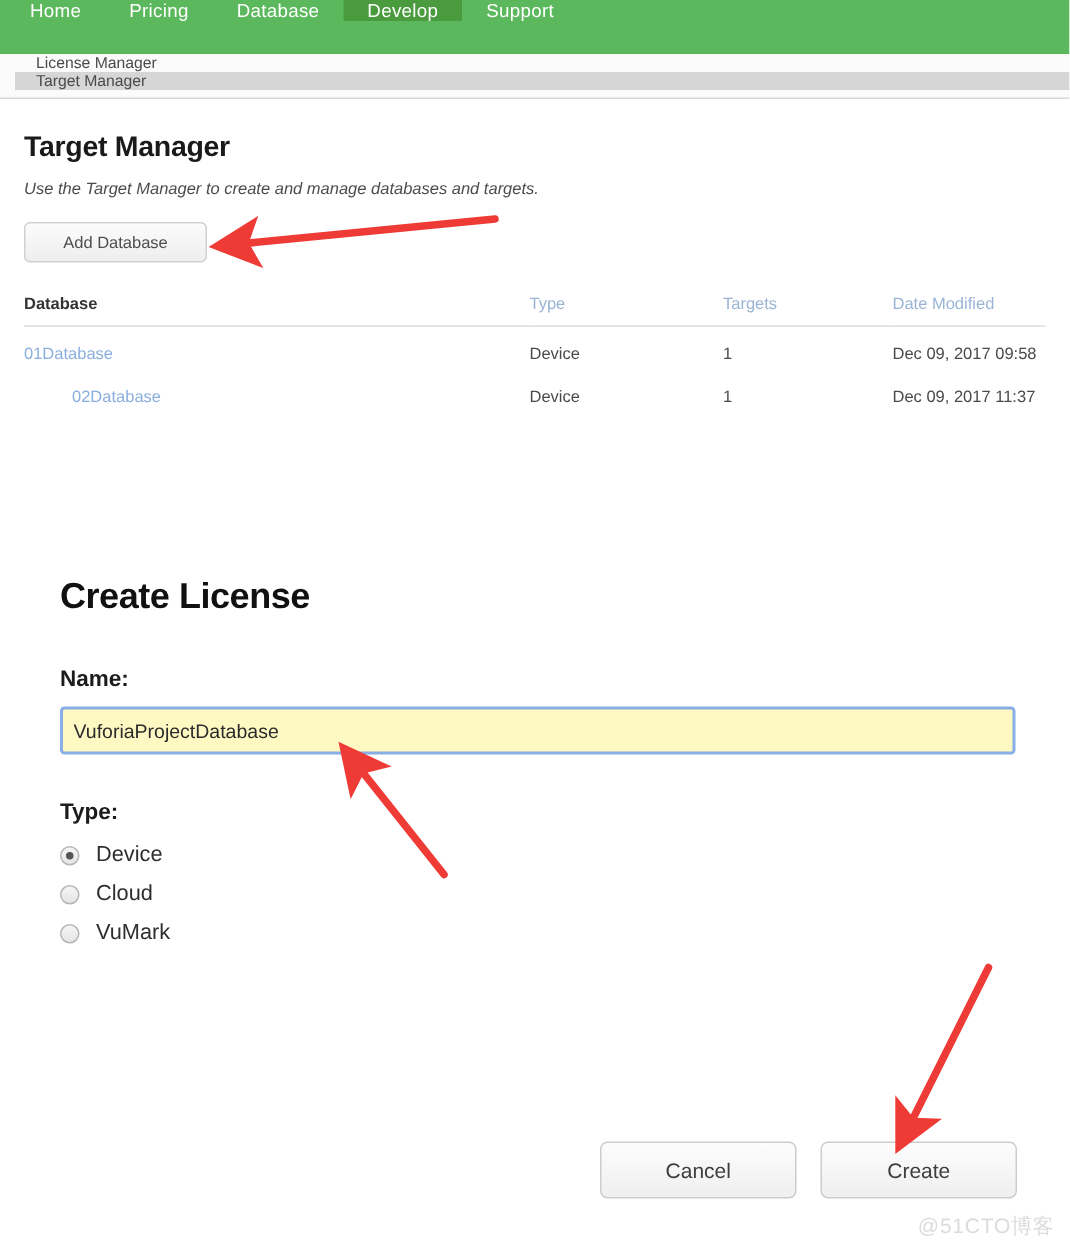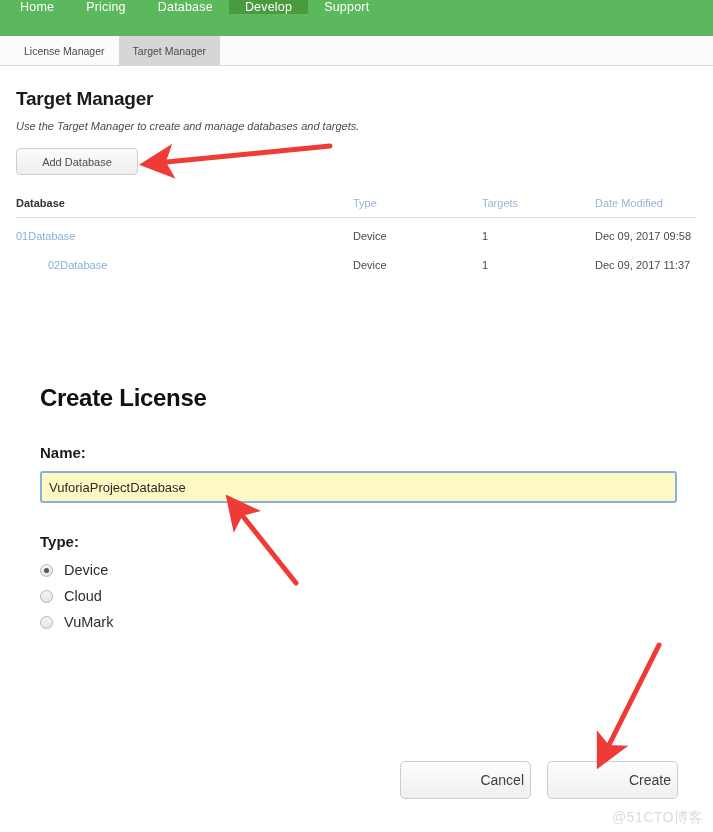--- a/index.html
+++ b/index.html
@@ -40,20 +40,21 @@
   }
 
   
   .subnav {
     height: 30px;
     background: #fbfbfb;
     border-bottom: 1px solid #d9d9d9;
     display: flex;
     align-items: stretch;
     padding-left: 10px;
+    flex-direction: column;
   }
   .subnav-item {
     display: flex;
     align-items: center;
     padding: 0 14px;
     font-size: 10.5px;
     color: #4a4a4a;
     cursor: pointer;
     white-space: nowrap;
   }
@@ -209,21 +210,20 @@
     gap: 16px;
   }
   .btn-foot {
     width: 131px;
     height: 38px;
     font-size: 14px;
     color: #3e3e3e;
     border-radius: 5px;
     background: linear-gradient(to bottom, #fdfdfd, #efefef);
     border: 1px solid #cccccc;
-    text-align: right;
   }
 
   
   .watermark {
     position: absolute;
     right: 10px;
     bottom: 5px;
     font-size: 14px;
     color: #dcdcdc;
     letter-spacing: .5px;

